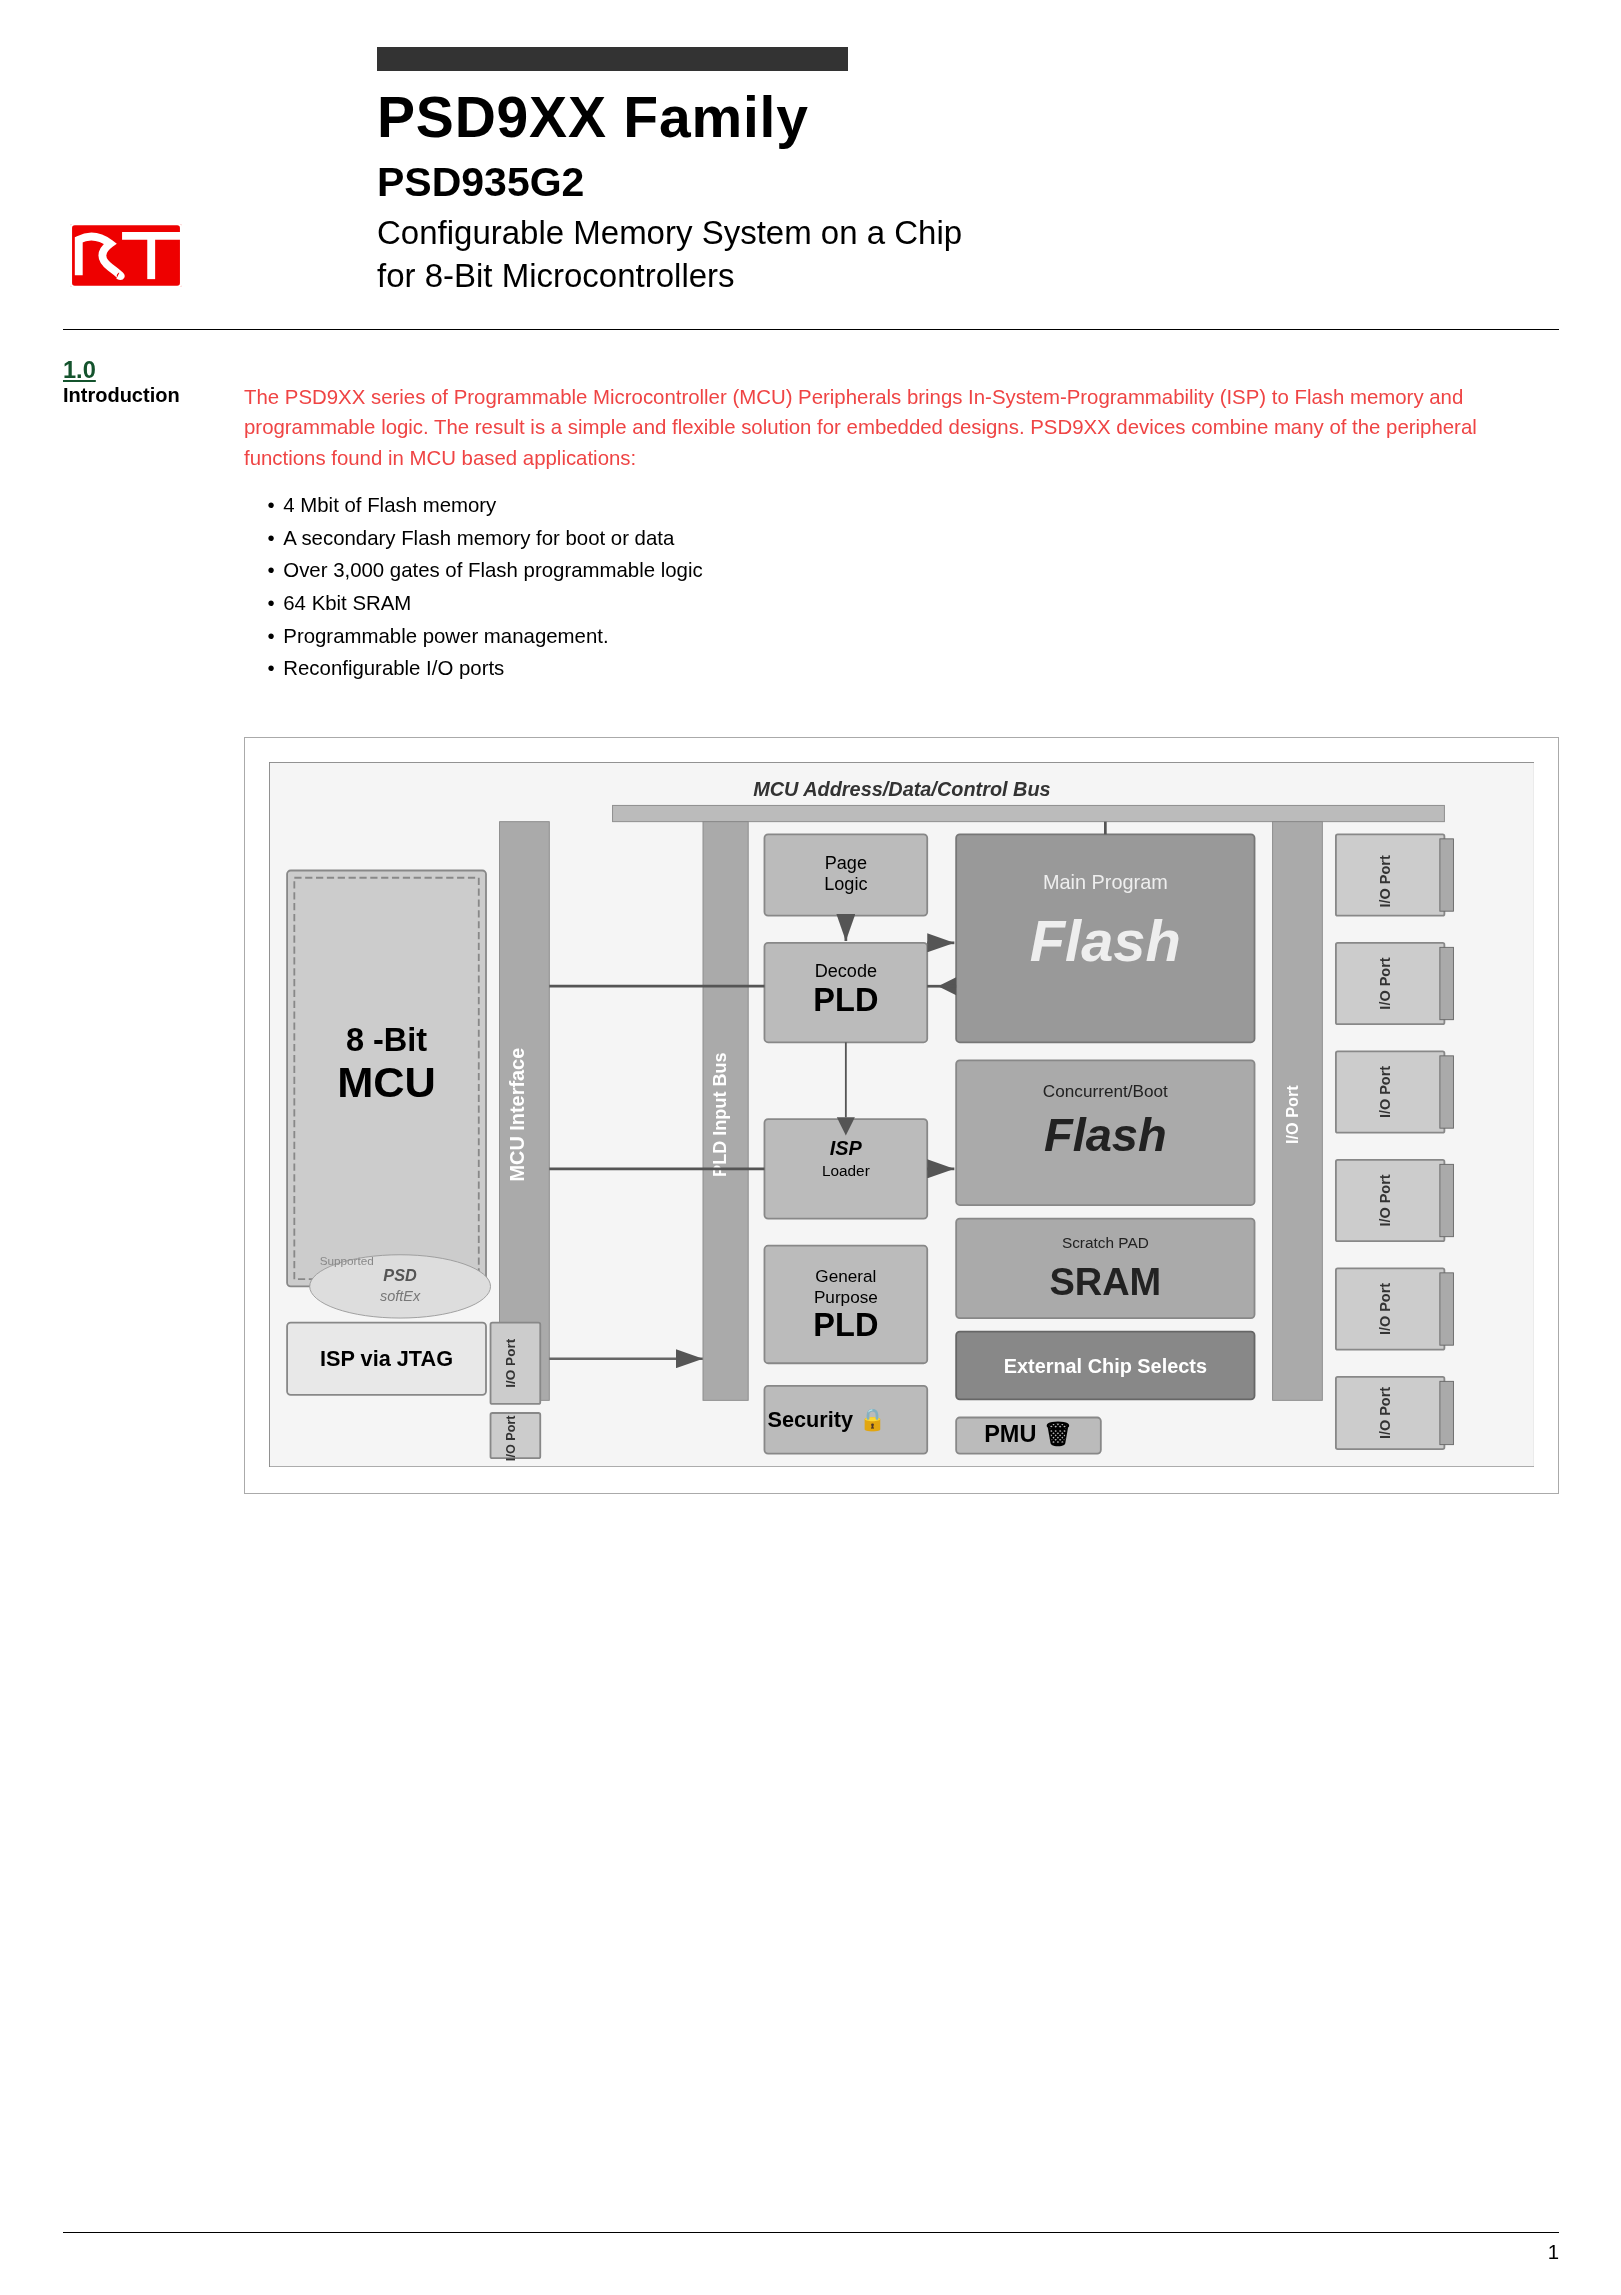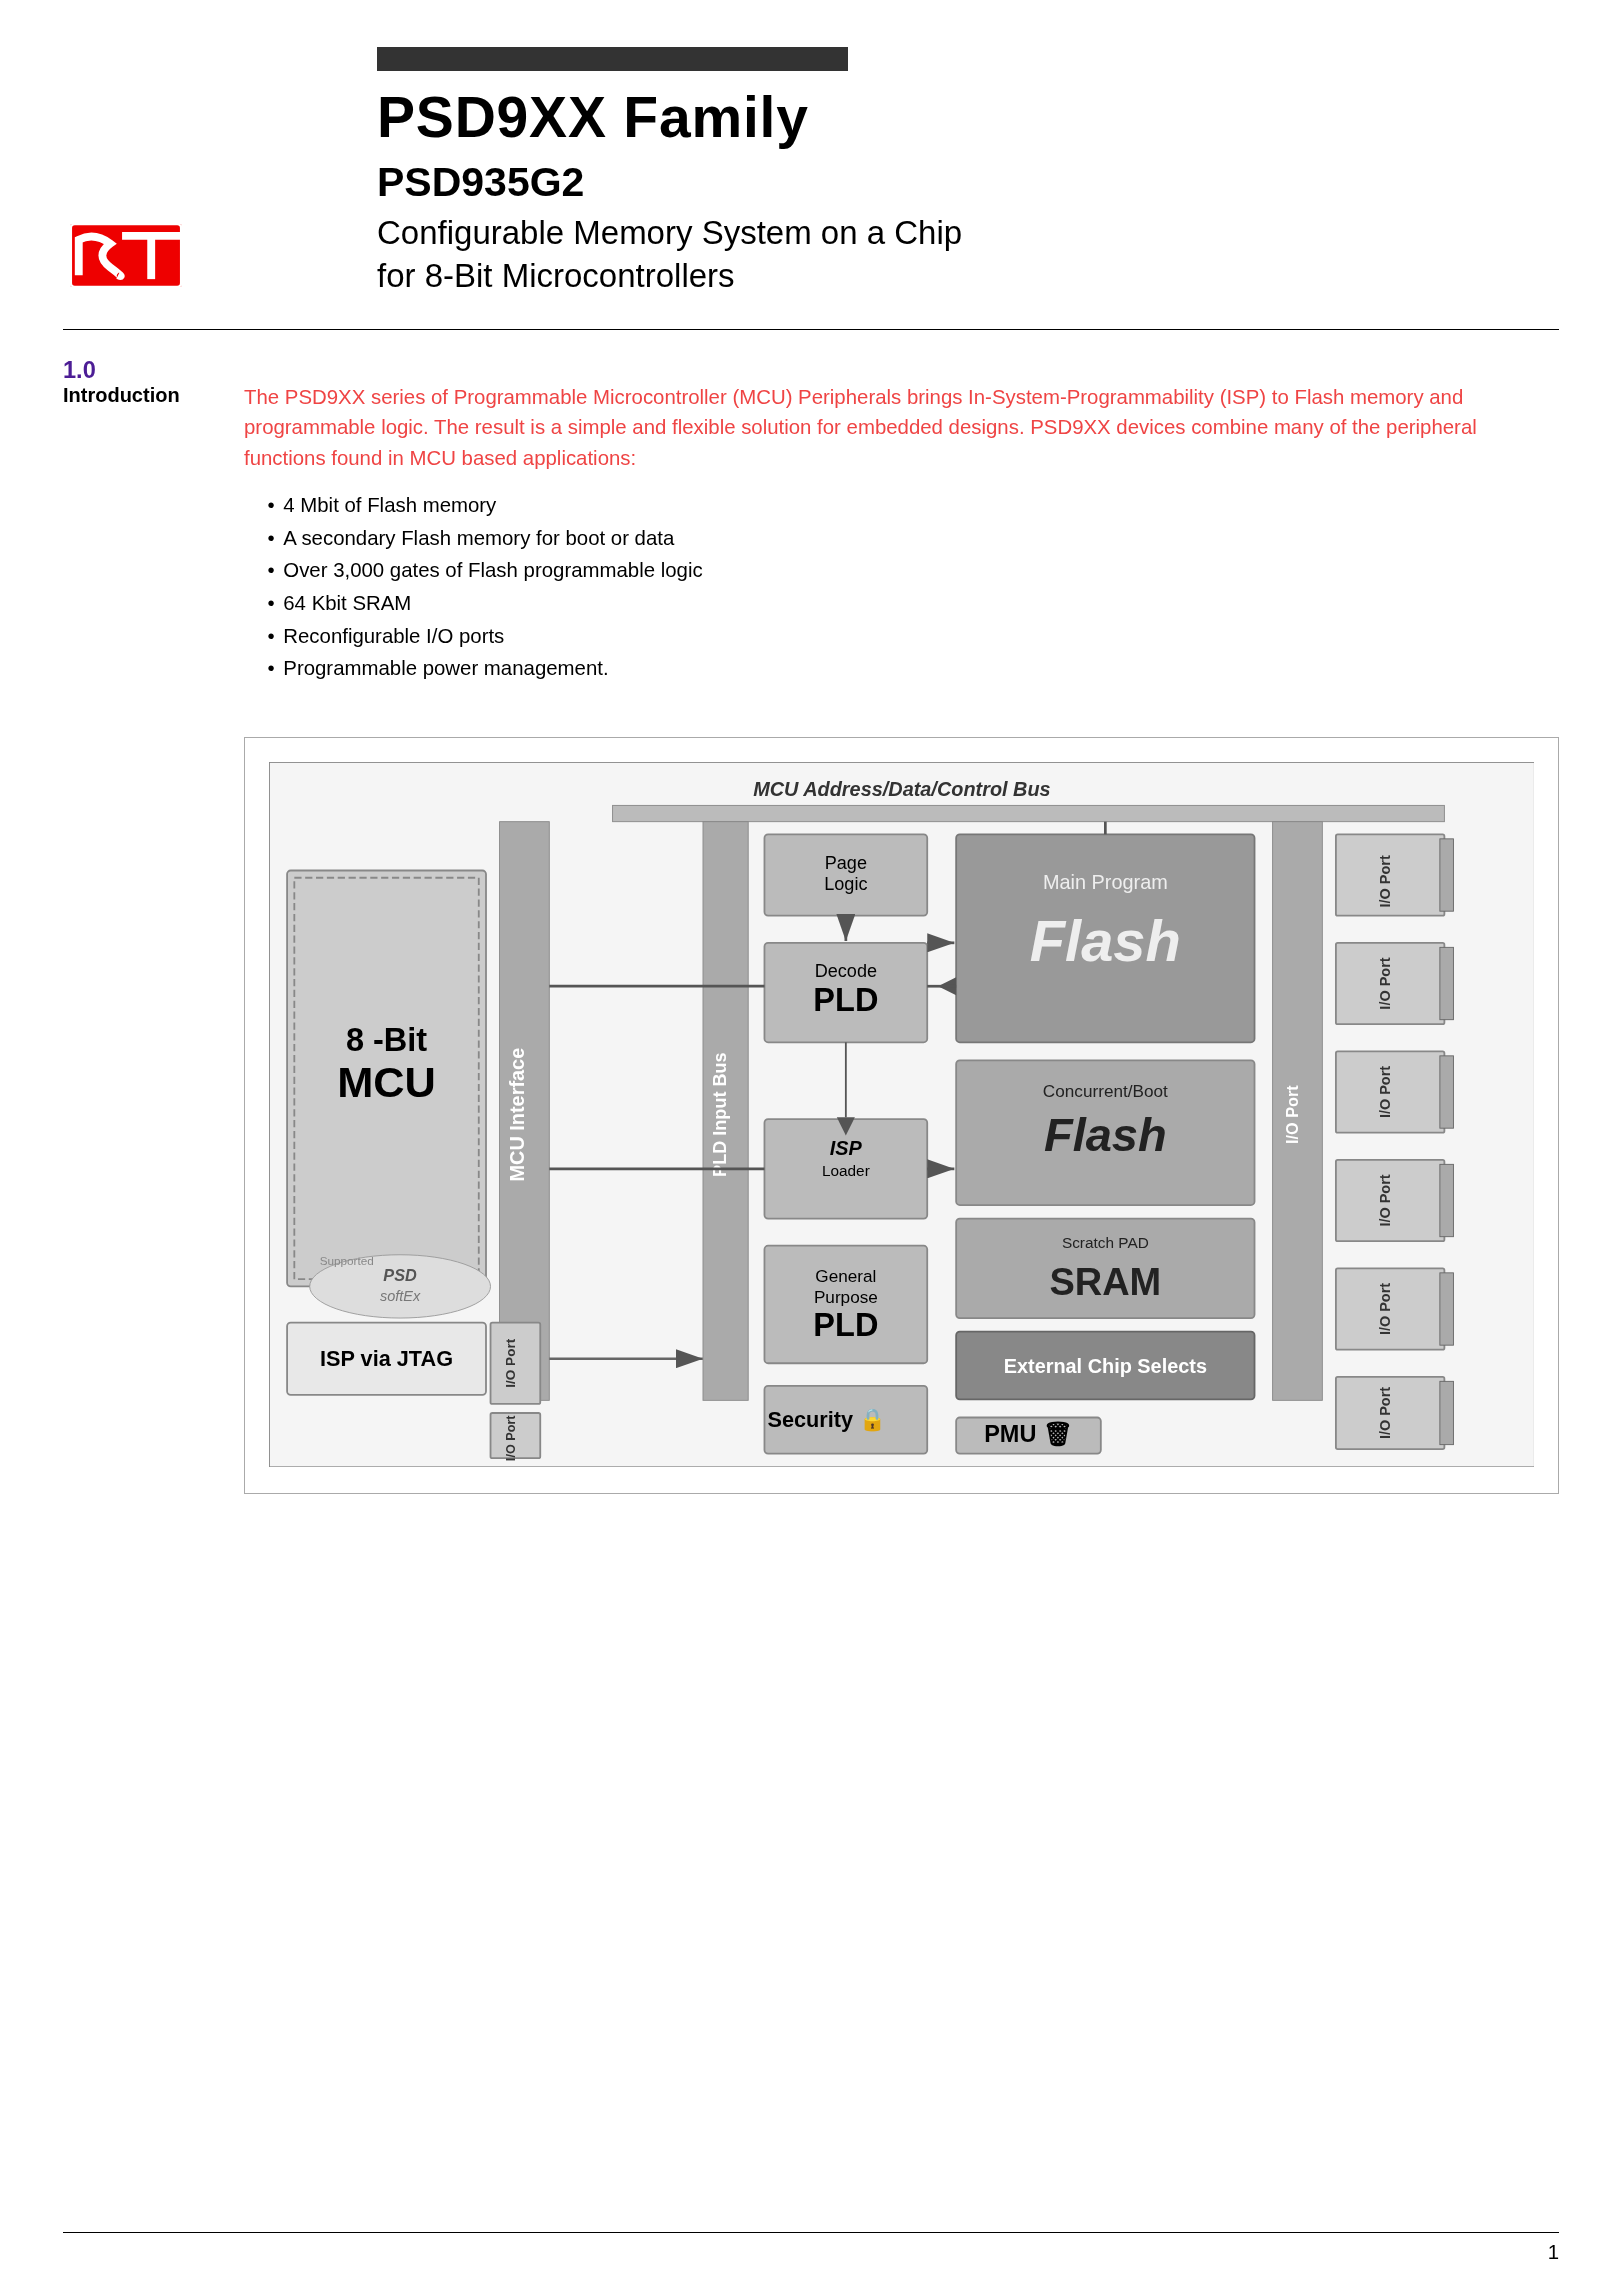--- a/index.html
+++ b/index.html
@@ -71,21 +71,22 @@
       gap: 0;
     }
     .section-label {
       width: 181px;
       flex-shrink: 0;
       padding-top: 3.1px;
     }
     .section-number {
       font-size: 23.6px;
       font-weight: bold;
-      color: #4c1d95;
+      color: #14532d;
+      text-decoration: underline;
     }
     .section-name {
       font-size: 20px;
       font-weight: bold;
       color: #000;
     }
     .section-body {
       flex: 1;
     }
     .intro-text {
@@ -169,22 +170,22 @@
     <div class="section-number">1.0</div>
     <div class="section-name">Introduction</div>
   </div>
   <div class="section-body">
     <p class="intro-text">The PSD9XX series of Programmable Microcontroller (MCU) Peripherals brings In-System-Programmability (ISP) to Flash memory and programmable logic. The result is a simple and flexible solution for embedded designs. PSD9XX devices combine many of the peripheral functions found in MCU based applications:</p>
     <ul class="bullet-list">
       <li>4 Mbit of Flash memory</li>
       <li>A secondary Flash memory for boot or data</li>
       <li>Over 3,000 gates of Flash programmable logic</li>
       <li>64 Kbit SRAM</li>
+      <li>Programmable power management.</li>
       <li>Reconfigurable I/O ports</li>
-      <li>Programmable power management.</li>
     </ul>
 
     <div class="diagram-container">
       <svg viewBox="0 0 1400 780" width="100%" style="font-family: Arial, Helvetica, sans-serif;">
 
         <rect x="0" y="0" width="1400" height="780" fill="#f5f5f5" stroke="#888" stroke-width="2"></rect>
 
         <text x="700" y="38" text-anchor="middle" font-size="22" font-style="italic" font-weight="bold" fill="#333">MCU Address/Data/Control Bus</text>
 
         <rect x="380" y="48" width="920" height="18" fill="#bbb" stroke="#888" stroke-width="1"></rect>

